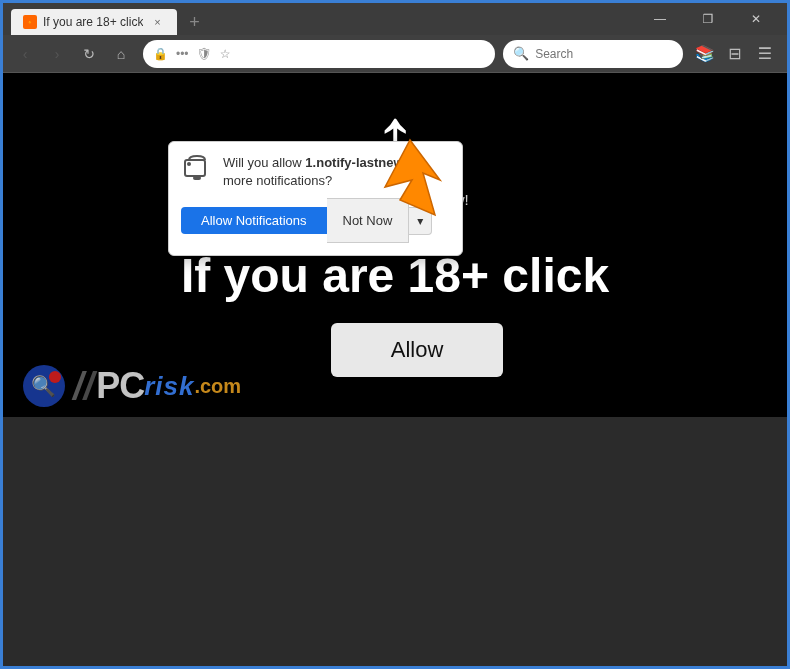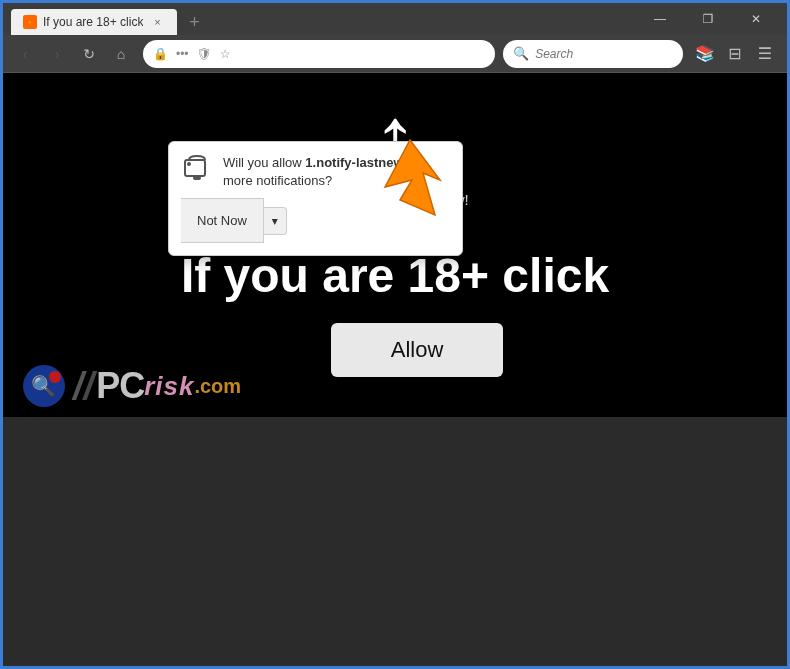--- a/index.html
+++ b/index.html
@@ -179,21 +179,20 @@
       padding: 0 10px;
       gap: 6px;
     }
     .search-box input {
       border: none;
       outline: none;
       font-size: 12px;
       background: transparent;
       flex: 1;
       color: #333;
-      font-style: italic;
     }
 
     .toolbar-icons {
       display: flex;
       gap: 2px;
       align-items: center;
       margin-left: 4px;
     }
     .toolbar-icon-btn {
       width: 28px;
@@ -391,21 +390,21 @@
       font-size: 42px;
       font-style: italic;
       font-weight: bold;
       color: #888;
       line-height: 1;
     }
     .pcrisk-brand {
       font-size: 26px;
       font-weight: bold;
       font-style: italic;
-      color: #f9a8d4;
+      color: #3b82f6;
       letter-spacing: 1px;
     }
     .pcrisk-dot-com {
       font-size: 20px;
       color: #e8a020;
       font-weight: bold;
     }
   </style>
 </head>
 <body>
@@ -472,20 +471,21 @@
             <path d="M8 6 Q8 2 16 2 Q24 2 24 6" stroke="#555" stroke-width="2" fill="none"></path>
             <rect x="12" y="22" width="8" height="4" rx="2" fill="#555"></rect>
             <circle cx="8" cy="10" r="2" fill="#555"></circle>
           </svg>
         </div>
         <div class="notif-text">
           <span>Will you allow </span><strong>1.notify-lastnews...</strong> <span>more notifications?</span>
         </div>
       </div>
       <div class="notif-buttons">
+        <button class="notif-allow-btn">Allow Notifications</button>
         <button class="notif-not-now-btn">Not Now</button>
         <button class="notif-dropdown-btn">▾</button>
       </div>
     </div>
 
     <div class="arrow-indicator">
       <svg width="90" height="90" viewBox="0 0 90 90">
 
         <polygon points="45,5 75,45 58,38 70,80 35,65 47,45 20,52" fill="#ff8800" stroke="#cc6600" stroke-width="1.5"></polygon>
       </svg>

